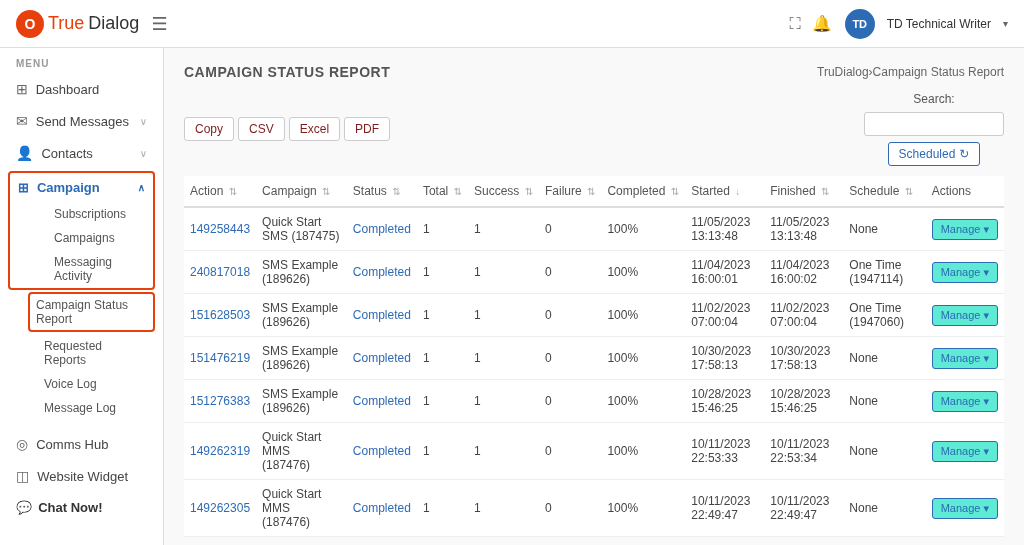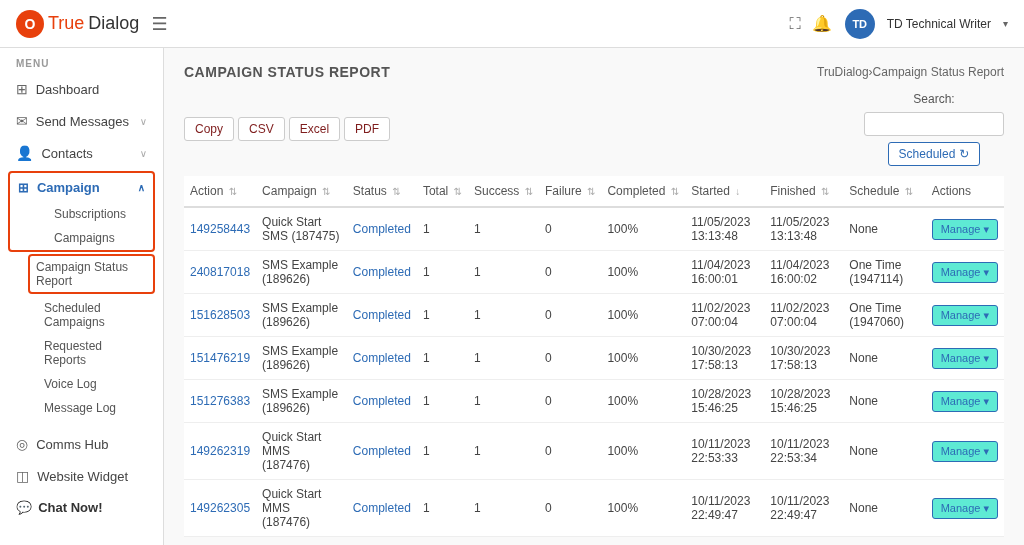--- a/index.html
+++ b/index.html
@@ -106,27 +106,27 @@
 
     <div class="reports-section">
       <div class="reports-header">
         <span class="icon">⊞</span>
         <span>Campaign</span>
         <span style="margin-left:auto;font-size:10px;">∧</span>
       </div>
       <div class="sidebar-sub">
         <div class="sidebar-sub-item">Subscriptions</div>
         <div class="sidebar-sub-item">Campaigns</div>
+        <div class="sidebar-sub-item">Messaging Activity</div>
       </div>
     </div>
 
     <div class="campaign-status-item">Campaign Status Report</div>
 
     <div class="sidebar-sub">
-      <div class="sidebar-sub-item">Scheduled Campaigns</div>
       <div class="sidebar-sub-item">Requested Reports</div>
       <div class="sidebar-sub-item">Voice Log</div>
       <div class="sidebar-sub-item">Message Log</div>
     </div>
 
     <div class="sidebar-item" style="margin-top:8px;">
       <span class="icon">◎</span>
       <span>Comms Hub</span>
     </div>
     <div class="sidebar-item">

